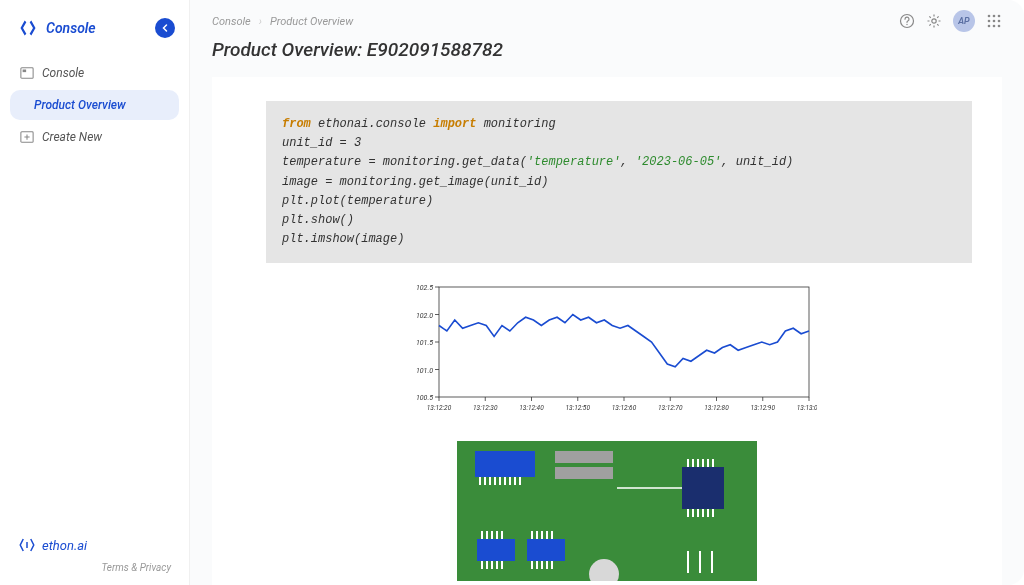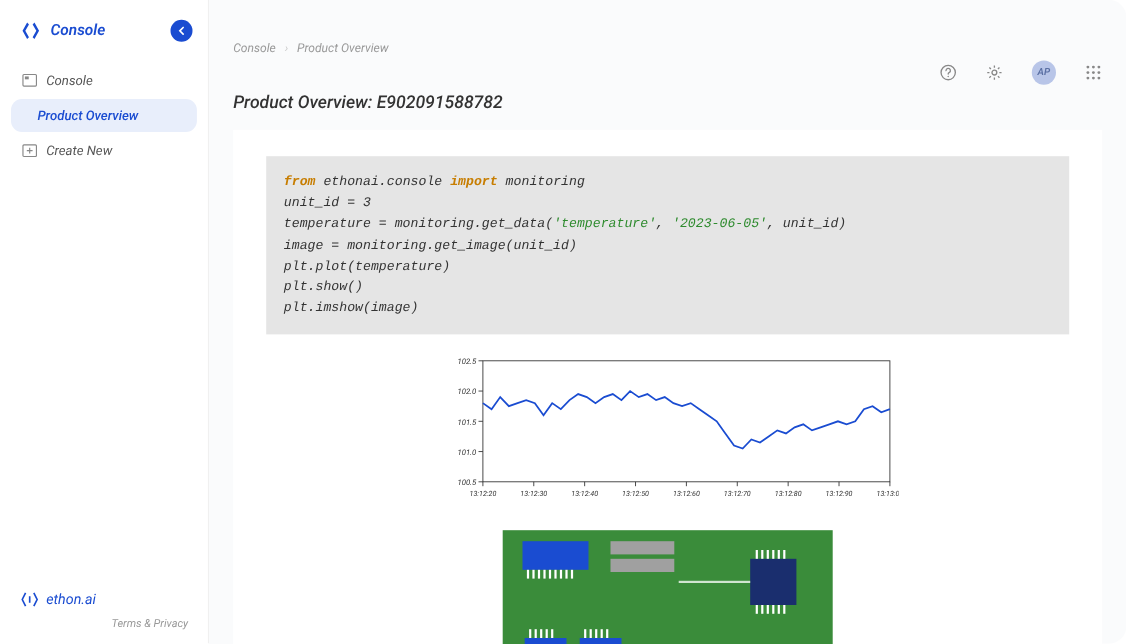--- a/index.html
+++ b/index.html
@@ -17,27 +17,27 @@
 .nav-item.active { background: #e8eefb; color: #1a4cd1; font-weight: 500; }
 .nav-icon { width: 14px; height: 14px; flex-shrink: 0; }
 .sidebar-footer { padding: 0 18px; text-align: right; }
 .footer-brand { display: flex; align-items: center; gap: 6px; color: #1a4cd1; font-size: 13px; margin-bottom: 8px; }
 .footer-brand-logo { width: 18px; height: 18px; }
 .footer-links { font-size: 10px; color: #999; }
 .main { flex: 1; background: #fafbfc; overflow-y: auto; display: flex; flex-direction: column; }
 .topbar { display: flex; align-items: center; justify-content: space-between; padding: 10px 22px 0 22px; }
 .breadcrumb { display: flex; align-items: center; gap: 8px; font-size: 11px; color: #999; }
 .breadcrumb-sep { color: #ccc; }
-.topbar-actions { display: flex; align-items: center; gap: 26px; margin-top: 45px; }
+.topbar-actions { display: flex; align-items: center; gap: 11px; }
 .topbar-icon { width: 16px; height: 16px; cursor: pointer; color: #888; }
 .avatar { width: 22px; height: 22px; border-radius: 50%; background: #b8c5e8; color: #5a6fa3; font-size: 9px; font-weight: 600; display: flex; align-items: center; justify-content: center; cursor: pointer; }
 .title-row { padding: 6px 22px 16px 22px; }
-.page-title { font-size: 16px; font-weight: 500; color: #333; }
+.page-title { font-size: 19px; font-weight: 500; color: #333; }
 .content { background: #fff; margin: 0 22px 22px 22px; padding: 24px 30px; flex: 1; }
-.code-block { background: #e5e5e5; padding: 14px 16px; font-family: "Courier New", monospace; font-size: 12px; line-height: 1.6; color: #333; white-space: pre; margin-bottom: 18px; }
+.code-block { background: #e5e5e5; padding: 14px 16px; font-family: "Courier New", monospace; font-size: 12px; line-height: 1.6; color: #333; white-space: pre; margin-bottom: 18px; margin-left: 24px; }
 .kw-from { color: #c77d00; font-weight: 600; }
 .kw-import { color: #c77d00; font-weight: 600; }
 .str-lit { color: #2e8b2e; }
 .chart-wrap { display: flex; justify-content: center; margin-bottom: 20px; }
 .pcb-wrap { display: flex; justify-content: center; }
 .pcb { width: 300px; height: 140px; background: #3a8c3a; position: relative; overflow: hidden; }
 .chip { position: absolute; background: #1a4cd1; }
 .chip-grey { position: absolute; background: #a0a0a0; }
 .chip-dark { position: absolute; background: #1a2e6e; }
 .pins { position: absolute; display: flex; gap: 3px; }

